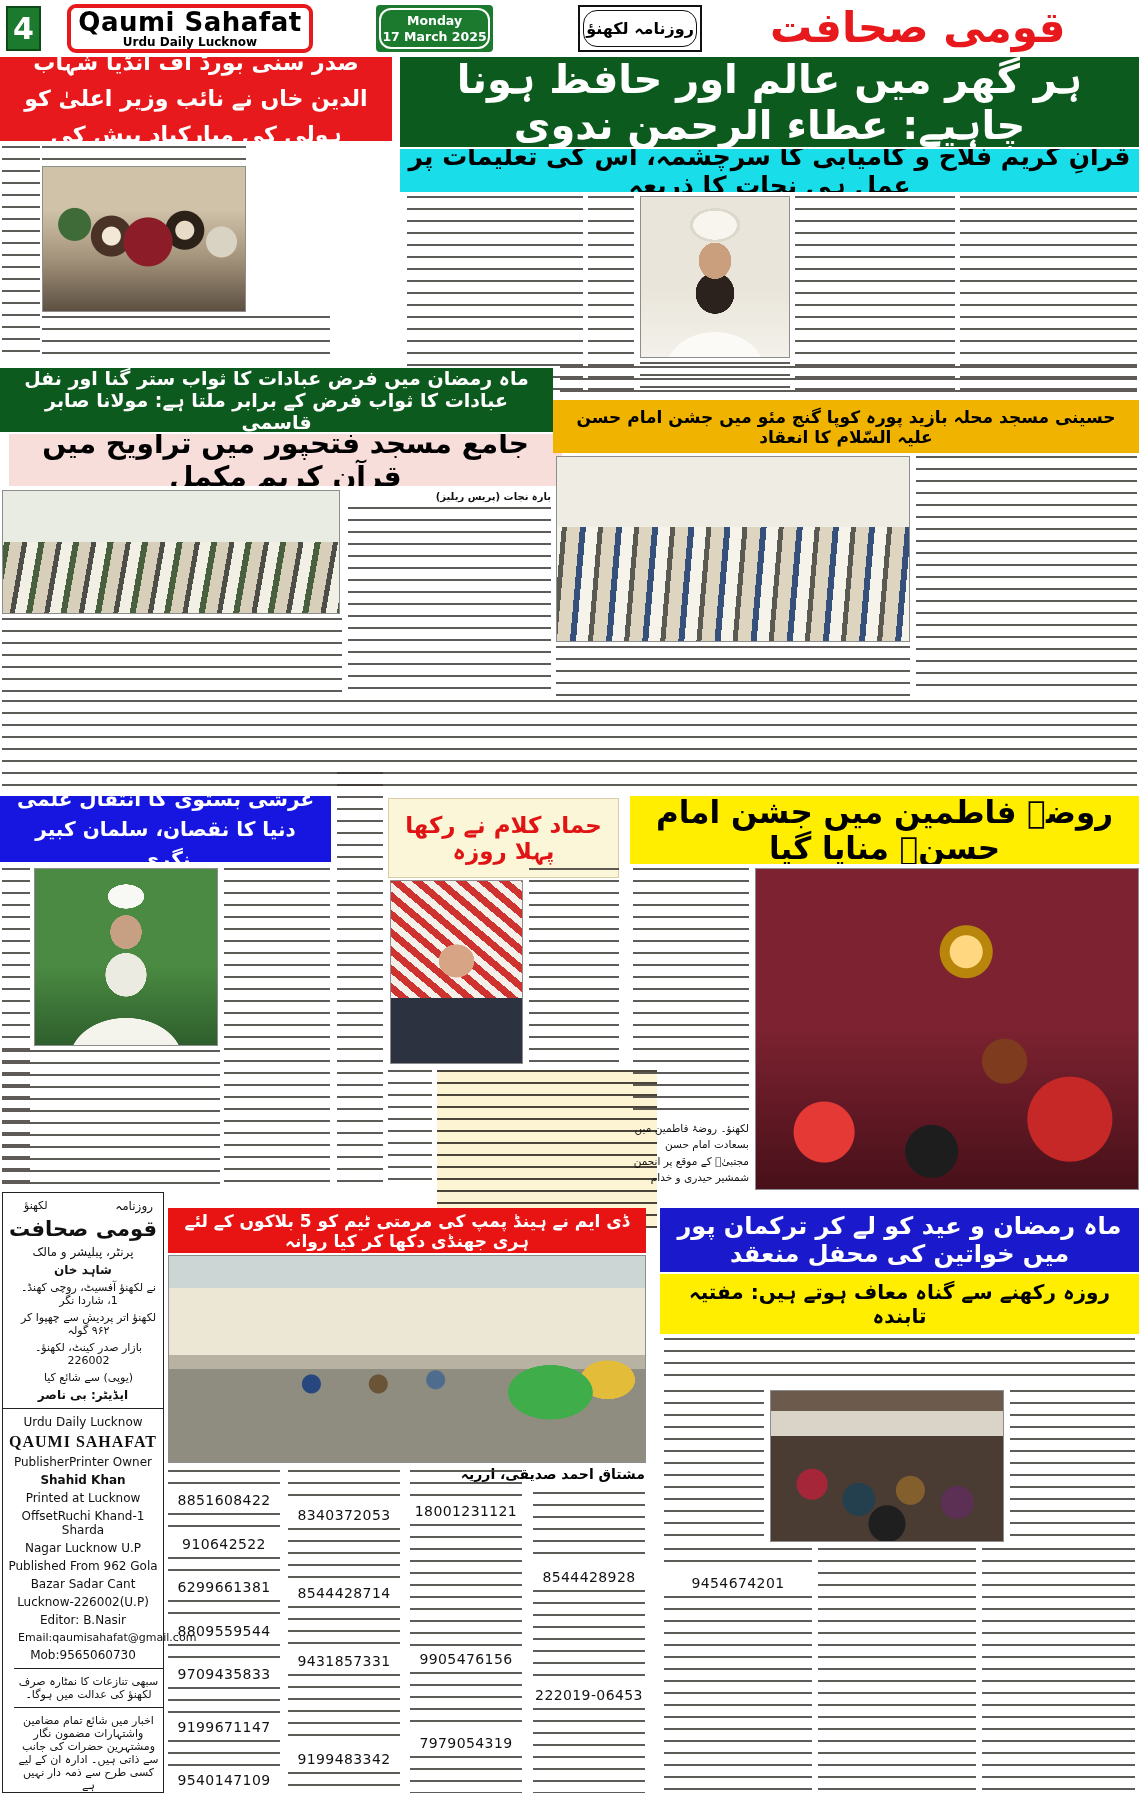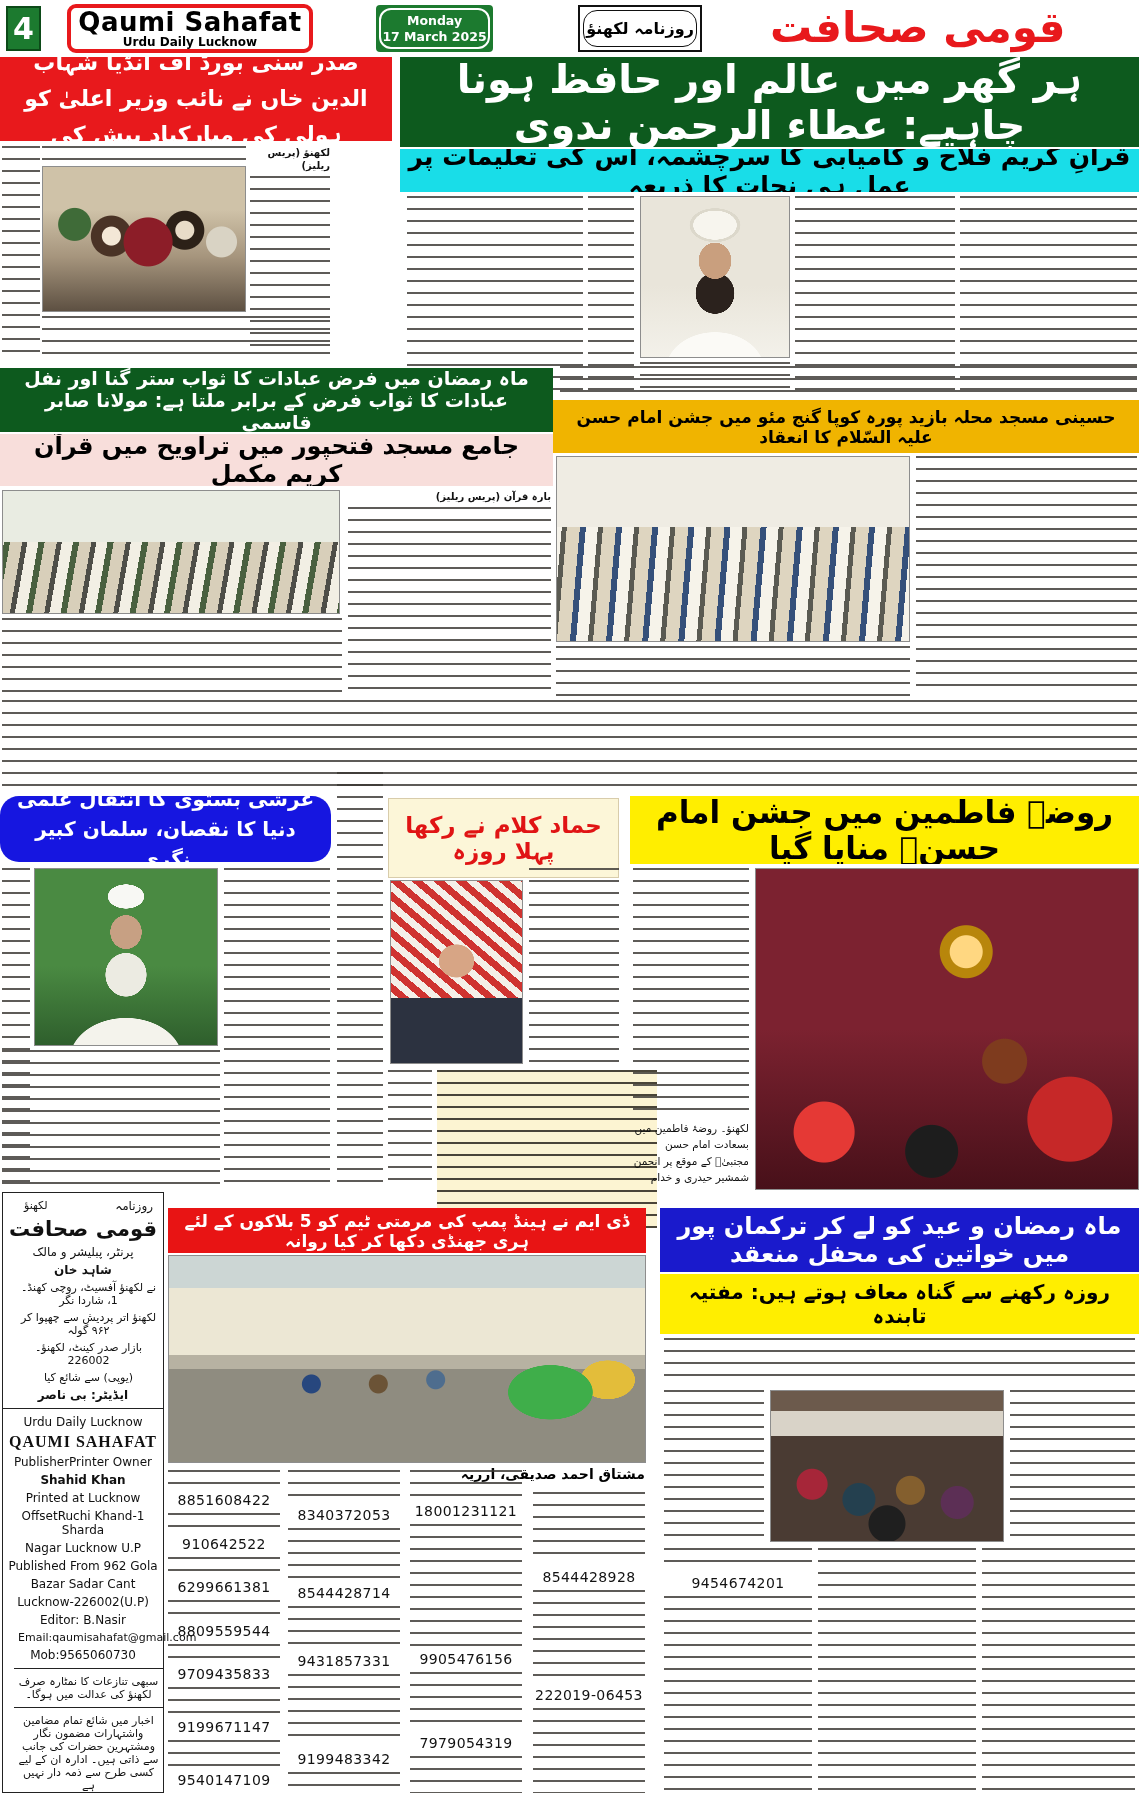--- a/index.html
+++ b/index.html
@@ -116,54 +116,50 @@
     </div>
     <div class="abs nameplate" style="left:578px;top:5px;width:124px;height:47px;">
       <div class="in rtl">روزنامہ لکھنؤ</div>
     </div>
     <div class="abs masthead" style="left:770px;top:0;width:362px;height:55px;">قومی صحافت</div>
   </div>
 
   <div class="abs band rtl" style="left:0;top:57px;width:392px;height:84px;background:#e8191c;color:#fff;font-size:22px;line-height:1.65;">صدر سنی بورڈ آف انڈیا شہاب الدین خاں نے نائب وزیر اعلیٰ کو ہولی کی مبارکباد پیش کی</div>
   <div class="abs ph ph-a" style="left:42px;top:166px;width:204px;height:146px;"></div>
   <div class="abs greek" style="left:2px;top:146px;width:38px;height:210px;"></div>
-  <div class="abs col" style="left:250px;top:146px;width:80px;height:210px;">
-    <div class="dateline">لکھنؤ (پریس ریلیز)</div>
-    <div class="greek fill"></div>
-  </div>
   <div class="abs greek" style="left:42px;top:146px;width:204px;height:16px;"></div>
   <div class="abs greek" style="left:42px;top:316px;width:288px;height:40px;"></div>
 
   <div class="abs band rtl" style="left:400px;top:57px;width:739px;height:90px;background:#0d5a1e;color:#fff;font-size:40px;">ہر گھر میں عالم اور حافظ ہونا چاہیے: عطاء الرحمن ندوی</div>
   <div class="abs band rtl" style="left:400px;top:149px;width:739px;height:43px;background:#19dde8;color:#000;font-size:25px;">قرآنِ کریم فلاح و کامیابی کا سرچشمہ، اس کی تعلیمات پر عمل ہی نجات کا ذریعہ</div>
   <div class="abs greek" style="left:407px;top:196px;width:176px;height:200px;"></div>
   <div class="abs greek" style="left:588px;top:196px;width:46px;height:200px;"></div>
   <div class="abs ph ph-b" style="left:640px;top:196px;width:150px;height:162px;"></div>
   <div class="abs greek" style="left:640px;top:362px;width:150px;height:32px;"></div>
   <div class="abs greek" style="left:795px;top:196px;width:160px;height:200px;"></div>
   <div class="abs greek" style="left:960px;top:196px;width:177px;height:200px;"></div>
   <div class="abs greek" style="left:560px;top:366px;width:577px;height:28px;"></div>
 
   <div class="abs band rtl" style="left:0;top:368px;width:553px;height:64px;background:#0d5a1e;color:#fff;font-size:19px;">ماہ رمضان میں فرض عبادات کا ثواب ستر گنا اور نفل عبادات کا ثواب فرض کے برابر ملتا ہے: مولانا صابر قاسمی</div>
-  <div class="abs band rtl" style="left:0;top:434px;width:553px;height:52px;background:#f8dedb;color:#000;font-size:24px;">جامع مسجد فتحپور میں تراویح میں قرآن کریم مکمل</div>
+  <div class="abs band rtl" style="left:9px;top:434px;width:553px;height:52px;background:#f8dedb;color:#000;font-size:28px;">جامع مسجد فتحپور میں تراویح میں قرآن کریم مکمل</div>
   <div class="abs ph ph-c" style="left:2px;top:490px;width:338px;height:124px;"></div>
   <div class="abs col" style="left:348px;top:490px;width:203px;height:206px;">
-    <div class="dateline">بارہ قرآن (پریس ریلیز)</div>
+    <div class="dateline">بارہ نجات (پریس ریلیز)</div>
     <div class="greek fill"></div>
   </div>
   <div class="abs greek" style="left:2px;top:618px;width:340px;height:78px;"></div>
 
   <div class="abs band rtl" style="left:553px;top:400px;width:586px;height:53px;background:#f0b400;color:#000;font-size:17px;">حسینی مسجد محلہ بازید پورہ کوپا گنج مئو میں جشن امام حسن علیہ السّلام کا انعقاد</div>
   <div class="abs ph ph-d" style="left:556px;top:456px;width:354px;height:186px;"></div>
   <div class="abs greek" style="left:916px;top:456px;width:221px;height:240px;"></div>
   <div class="abs greek" style="left:556px;top:646px;width:354px;height:50px;"></div>
 
   <div class="abs greek" style="left:2px;top:700px;width:1135px;height:92px;"></div>
 
-  <div class="abs band rtl" style="left:0;top:796px;width:331px;height:66px;background:#1616e0;color:#fff;font-size:20px;line-height:1.5;border-radius:19px;">عرشی بستوی کا انتقال علمی دنیا کا نقصان، سلمان کبیر نگری</div>
+  <div class="abs band rtl" style="left:0;top:796px;width:331px;height:66px;background:#1616e0;color:#fff;font-size:20px;line-height:1.5;">عرشی بستوی کا انتقال علمی دنیا کا نقصان، سلمان کبیر نگری</div>
   <div class="abs ph ph-e" style="left:34px;top:868px;width:184px;height:178px;"></div>
   <div class="abs greek" style="left:2px;top:868px;width:28px;height:320px;"></div>
   <div class="abs greek" style="left:224px;top:868px;width:106px;height:320px;"></div>
   <div class="abs greek" style="left:2px;top:1050px;width:218px;height:138px;"></div>
 
   <div class="abs greek" style="left:337px;top:772px;width:46px;height:418px;"></div>
   <div class="abs band rtl" style="left:388px;top:798px;width:231px;height:80px;background:#fcf6d8;color:#e01414;font-size:23px;border:1px solid #d8ccab;">حماد کلام نے رکھا پہلا روزہ</div>
   <div class="abs ph ph-f" style="left:390px;top:880px;width:133px;height:184px;"></div>
   <div class="abs greek" style="left:529px;top:868px;width:90px;height:200px;"></div>
   <div class="abs greek" style="left:388px;top:1070px;width:44px;height:118px;"></div>

